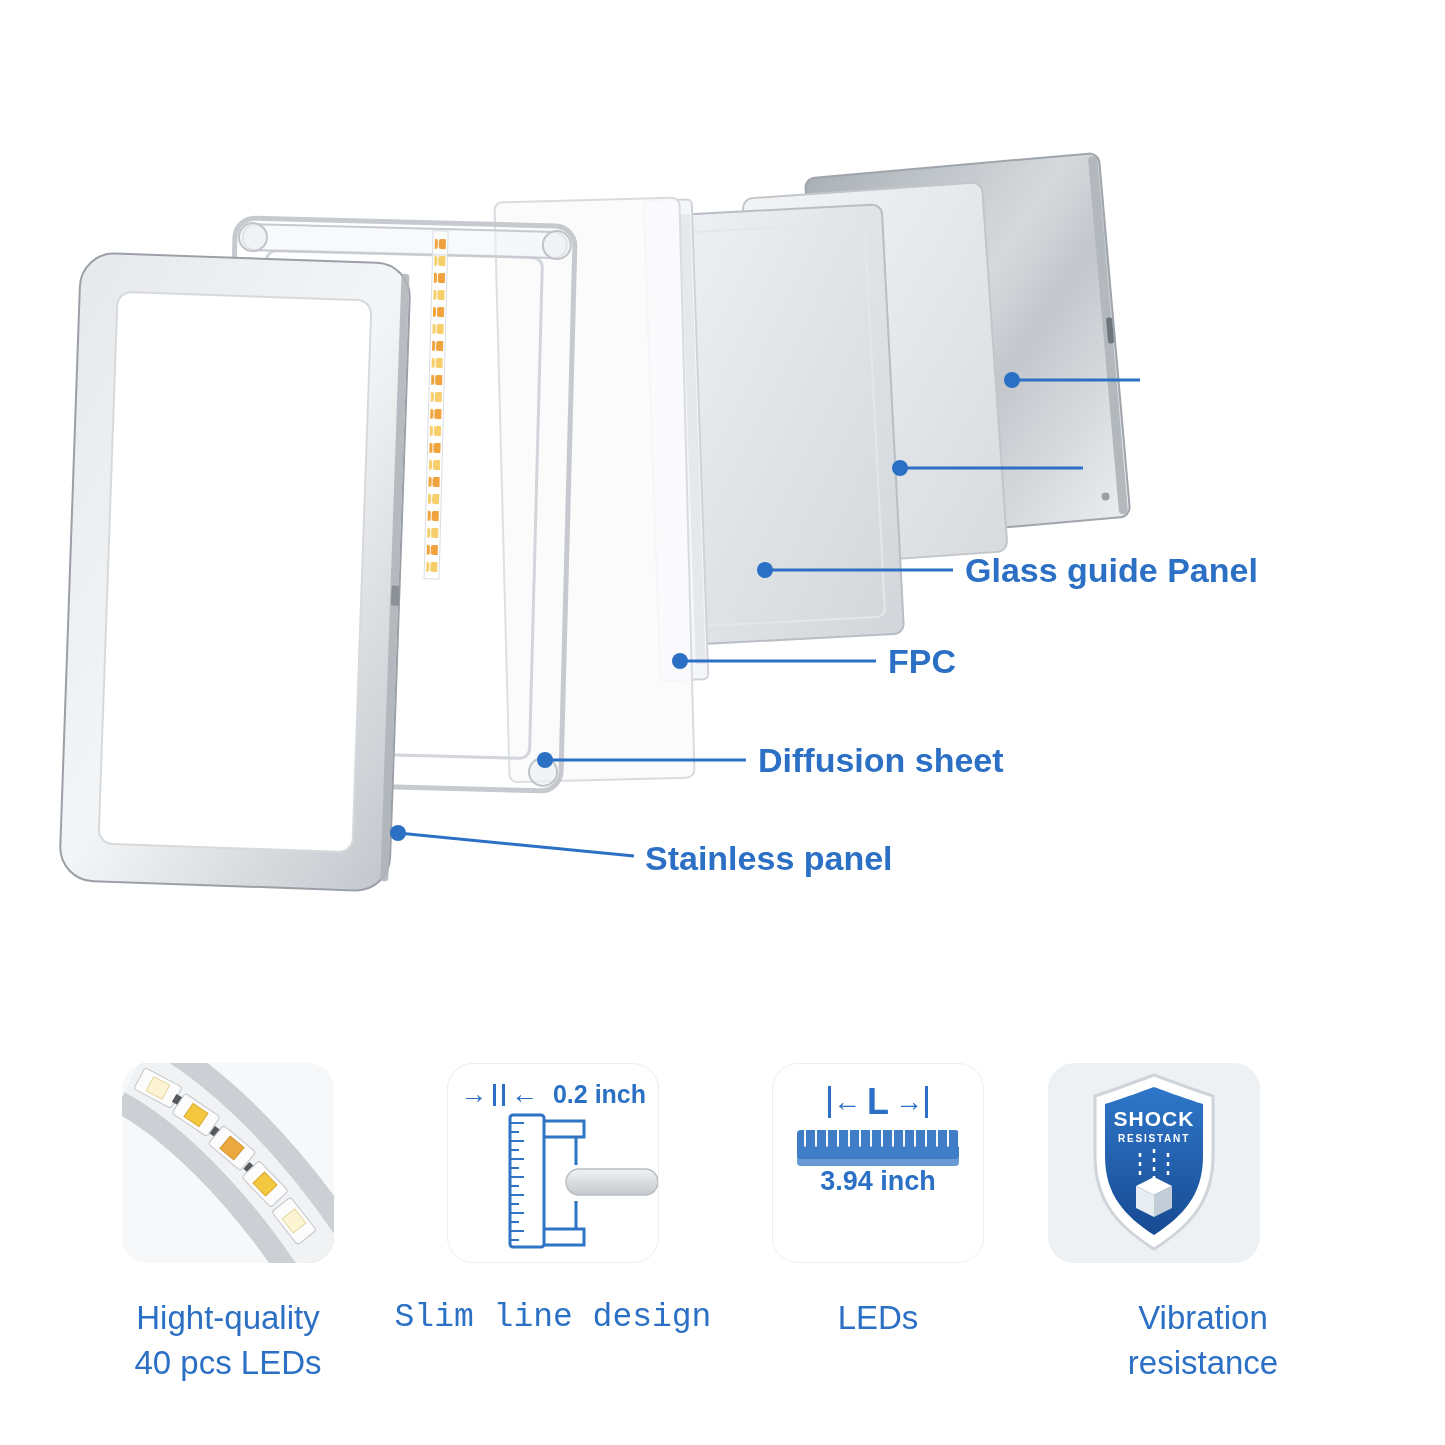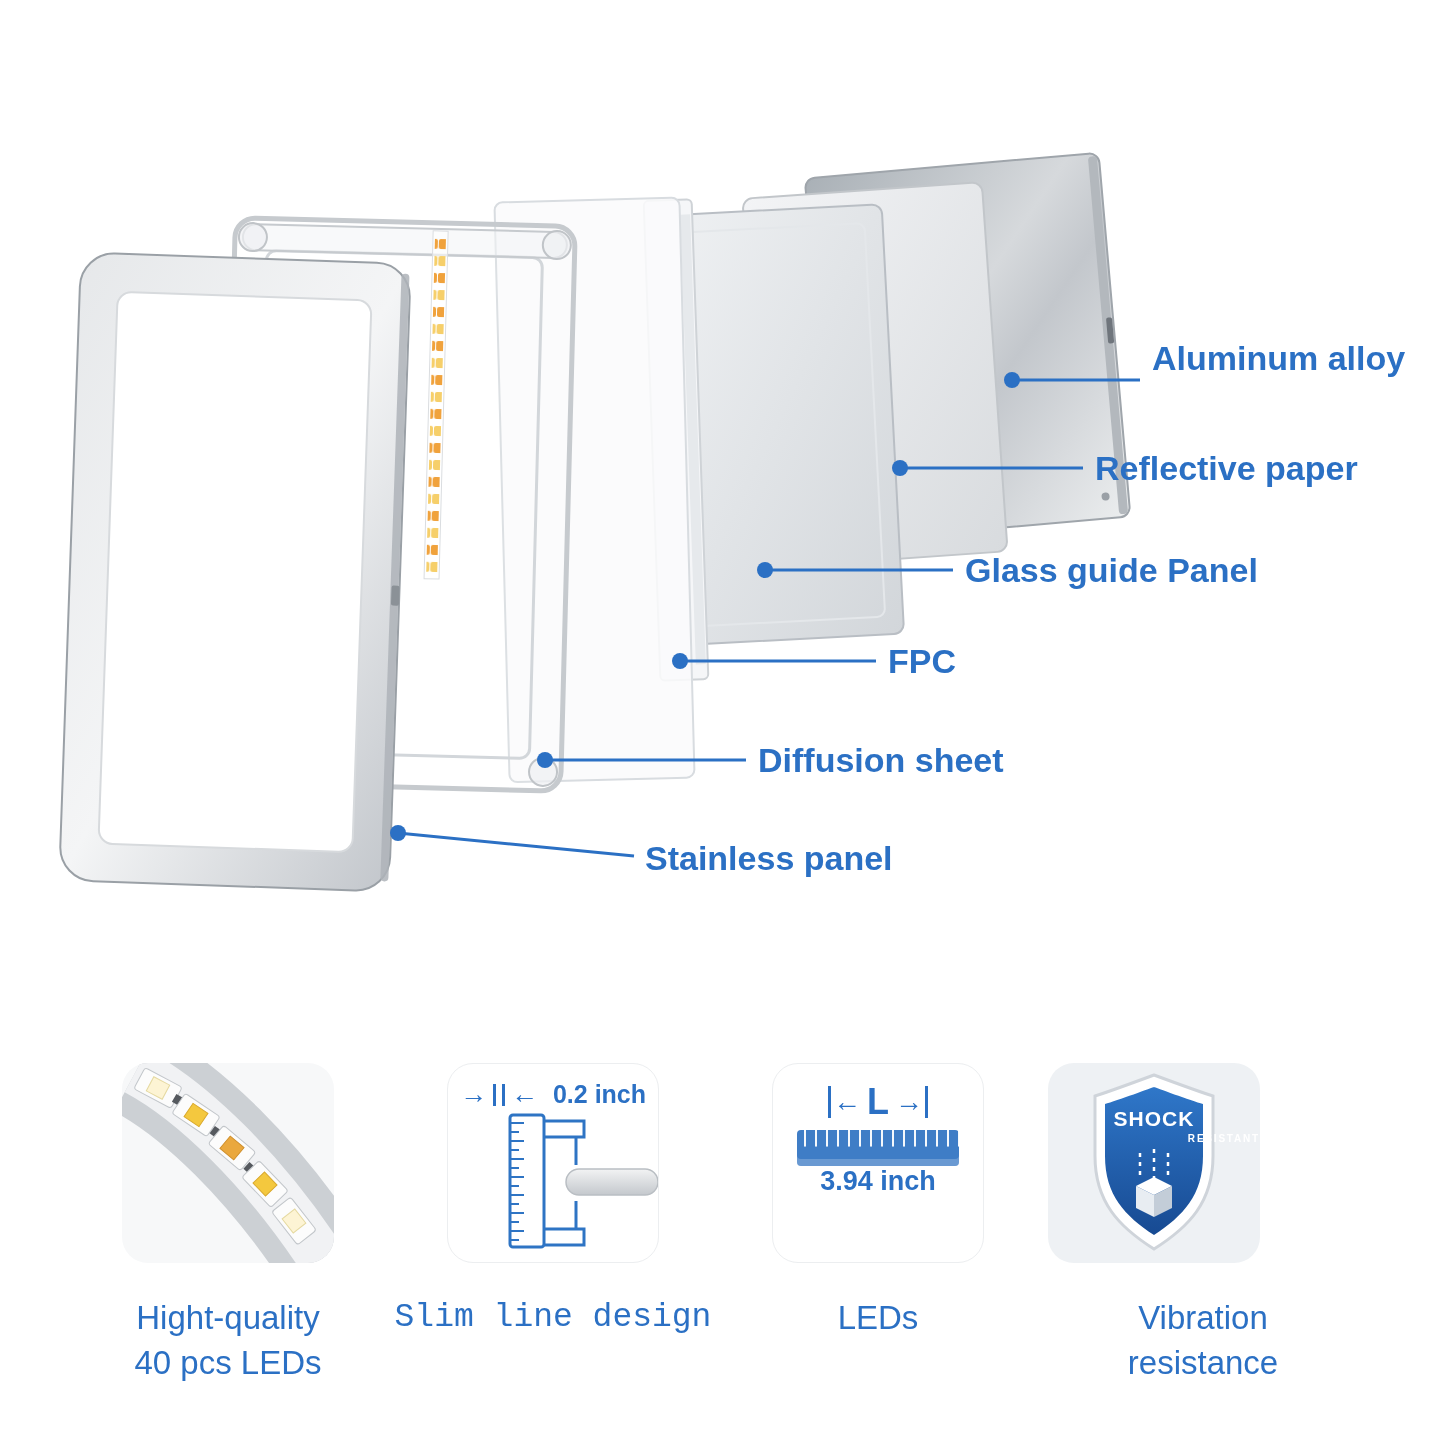--- a/index.html
+++ b/index.html
@@ -28,21 +28,21 @@
   .l-arrow{font-size:28px;font-weight:700;line-height:1;margin:0 2px;}
   .l-text{font-size:36px;font-weight:700;margin:0 4px;line-height:1;}
   .ruler{width:162px;height:36px;margin:10px auto 0;border-radius:4px;
          background-color:#3f7dc6;
          background-image:repeating-linear-gradient(90deg,rgba(255,255,255,.95) 0 2px,rgba(255,255,255,0) 2px 11px);
          background-size:100% 46%;background-repeat:no-repeat;background-position:7px 0;
          box-shadow:inset 0 -7px 0 rgba(255,255,255,.22);}
   .m-text2{text-align:center;color:#2b70c4;font-weight:700;font-size:27px;}
   
   .shield-t1{position:absolute;left:0;right:0;top:44px;text-align:center;color:#ffffff;font-weight:700;font-size:21px;letter-spacing:1px;}
-  .shield-t2{position:absolute;left:0;right:0;top:70px;text-align:right;color:#ffffff;font-weight:700;font-size:10px;letter-spacing:1.8px;}
+  .shield-t2{position:absolute;left:0;right:0;top:70px;text-align:center;color:#ffffff;font-weight:700;font-size:10px;letter-spacing:1.8px;}
 </style>
 </head>
 <body>
 
 <div class="canvas">
 
   <svg class="exploded-svg" viewBox="0 0 1445 1445">
     <defs>
       <linearGradient id="gMetal" x1="0" y1="0" x2="1" y2="1">
         <stop offset="0" stop-color="#a9b0b6"></stop>
@@ -129,24 +129,20 @@
       <circle cx="1012" cy="380" r="8"></circle>
       <circle cx="900" cy="468" r="8"></circle>
       <circle cx="765" cy="570" r="8"></circle>
       <circle cx="680" cy="661" r="8"></circle>
       <circle cx="545" cy="760" r="8"></circle>
       <circle cx="398" cy="833" r="8"></circle>
     </g>
   </svg>
 
   <div class="callout" style="left:1152px;top:338px;">
-    <span>Aluminum alloy</span>
-  </div>
-  <div class="callout" style="left:1095px;top:448px;">
-    <span>Reflective paper</span>
   </div>
   <div class="callout" style="left:965px;top:550px;">
     <span>Glass guide Panel</span>
   </div>
   <div class="callout" style="left:888px;top:641px;">
     <span>FPC</span>
   </div>
   <div class="callout" style="left:758px;top:740px;">
     <span>Diffusion sheet</span>
   </div>

